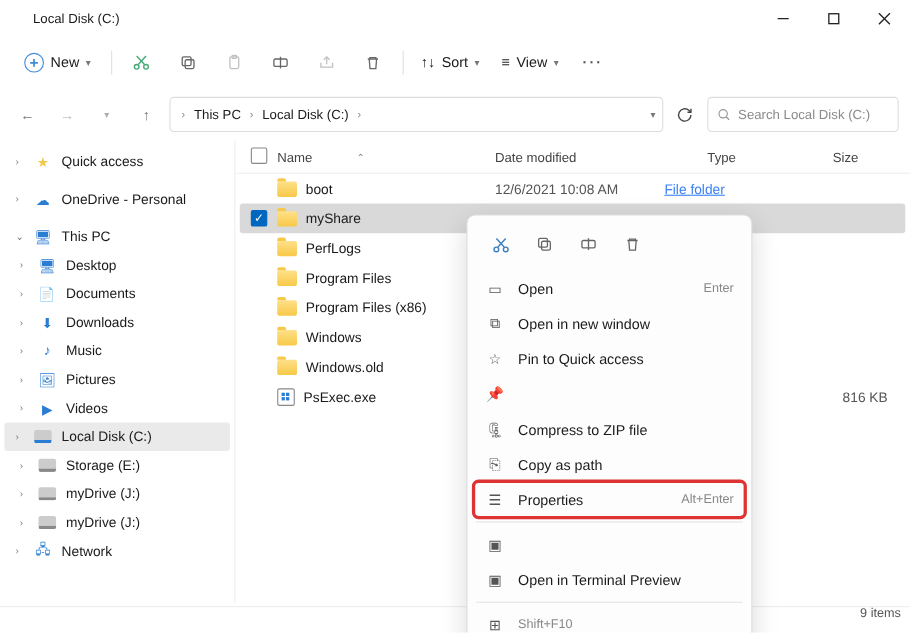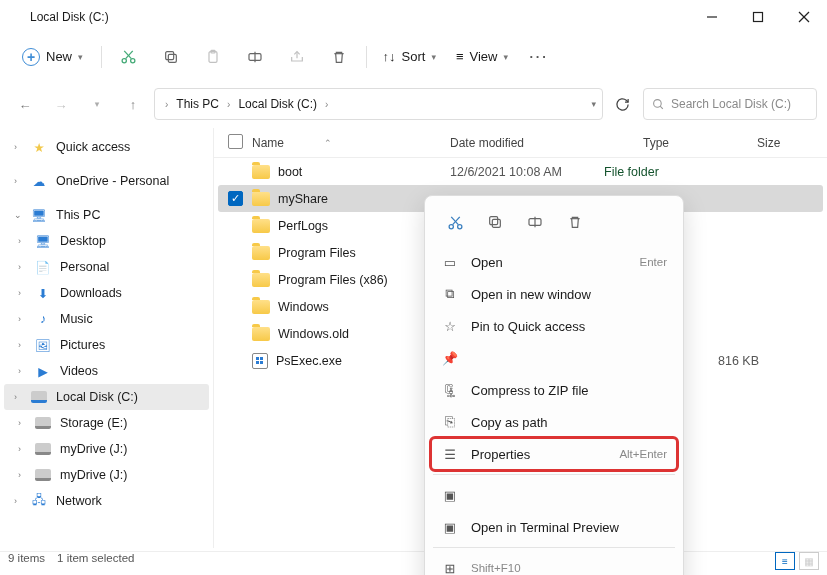--- a/index.html
+++ b/index.html
@@ -34,38 +34,38 @@
 .h-chk { width: 24px; }
 .h-name { width: 198px; display: flex; align-items: center; gap: 40px; }
 .h-date { width: 154px; }
 .h-type { width: 114px; margin-left: 39px; }
 .h-size { flex: 1; }
 .row { display: flex; align-items: center; height: 27px; padding-left: 14px; font-size: 12.5px; }
 .row.selected { background: #d9d9d9; border-radius: 3px; margin: 0 4px; padding-left: 10px; }
 .r-chk { width: 24px; }
 .r-name { width: 198px; display: flex; align-items: center; gap: 8px; }
 .r-date { width: 154px; color: #555; }
-.r-type { width: 114px; color: #14532d; }
-.r-size { flex: 1; color: #555; text-align: left; padding-right: 20px; }
+.r-type { width: 114px; color: #3b82f6; text-decoration: underline; }
+.r-size { flex: 1; color: #555; text-align: right; padding-right: 20px; }
 .folder-icon { width: 18px; height: 14px; background: linear-gradient(#ffe089, #f7c948); border-radius: 2px; position: relative; }
 .folder-icon::before { content: ""; position: absolute; top: -3px; left: 0; width: 8px; height: 3px; background: #f7c948; border-radius: 2px 2px 0 0; }
 .exe-icon { width: 16px; height: 16px; border: 1px solid #888; border-radius: 2px; position: relative; background: #fff; }
 .exe-icon::after { content: ""; position: absolute; left: 3px; top: 3px; width: 3px; height: 3px; background: #2b7cd3; box-shadow: 4px 0 #2b7cd3, 0 4px #2b7cd3, 4px 4px #2b7cd3; }
 .checkbox { width: 15px; height: 15px; border: 1px solid #888; border-radius: 2px; display: inline-flex; align-items: center; justify-content: center; }
 .checkbox.checked { background: #0067c0; border-color: #0067c0; color: #fff; font-size: 11px; }
 .ctx { position: absolute; left: 424px; top: 195px; width: 260px; background: #fdfdfd; border: 1px solid #ddd; border-radius: 8px; box-shadow: 0 8px 24px rgba(0,0,0,.15); padding: 6px; z-index: 50; }
 .ctx-icons { display: flex; gap: 4px; padding: 4px 6px 8px; }
 .ctx-ic { width: 36px; height: 32px; display: flex; align-items: center; justify-content: center; color: #4a6; }
 .ctx-item { display: flex; align-items: center; height: 32px; padding: 0 10px; border-radius: 4px; gap: 12px; font-size: 13px; }
 .ctx-item .ci-icon { width: 18px; color: #555; display:flex; align-items:center; justify-content:center;}
 .ctx-item .ci-label { flex: 1; }
 .ctx-item .ci-accel { color: #888; font-size: 11.5px; }
 .ctx-item.highlight { outline: 3px solid #d33; outline-offset: -1px; }
 .ctx-sep { height: 1px; background: #e4e4e4; margin: 4px 2px; }
-.status { position: absolute; bottom: 0; left: 0; right: 0; height: 24px; border-top: 1px solid #eee; display: flex; align-items: flex-start; padding: 0 8px; font-size: 11.5px; color: #555; gap: 12px; }
+.status { position: absolute; bottom: 0; left: 0; right: 0; height: 24px; border-top: 1px solid #eee; display: flex; align-items: flex-end; padding: 0 8px; font-size: 11.5px; color: #555; gap: 12px; flex-direction: column; }
 .status .view-icons { margin-left: auto; display:flex; gap:4px; }
 .vi { width:20px; height:18px; border:1px solid #0067c0; display:flex; align-items:center; justify-content:center; font-size:10px; color:#0067c0; }
 svg { display: block; }
 .star { color: #f2c94c; }
 .cloud { color: #2b7cd3; }
 .pc { color: #2b7cd3; }
 .disk { width:16px; height:12px; background:#ccc; border-radius:2px; border-bottom: 3px solid #2b7cd3; }
 .net-icon { color: #2b7cd3; }
 </style>
 </head>
@@ -206,21 +206,21 @@
         <span>This PC</span>
       </div>
     <div class="side-item nested">
         <span class="chev">›</span>
         <span class="icon" style="color:#2b7cd3">🖥</span>
         <span>Desktop</span>
       </div>
     <div class="side-item nested">
         <span class="chev">›</span>
         <span class="icon">📄</span>
-        <span>Personal</span>
+        <span>Documents</span>
       </div>
     <div class="side-item nested">
         <span class="chev">›</span>
         <span class="icon" style="color:#2b7cd3">⬇</span>
         <span>Downloads</span>
       </div>
     <div class="side-item nested">
         <span class="chev">›</span>
         <span class="icon" style="color:#2b7cd3">♪</span>
         <span>Music</span>

